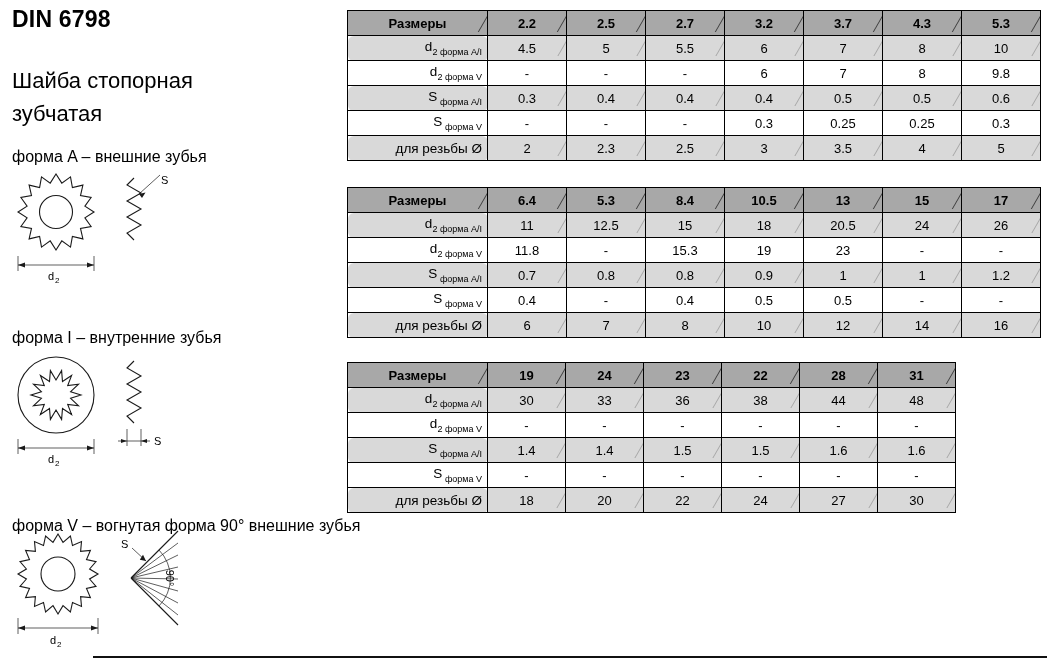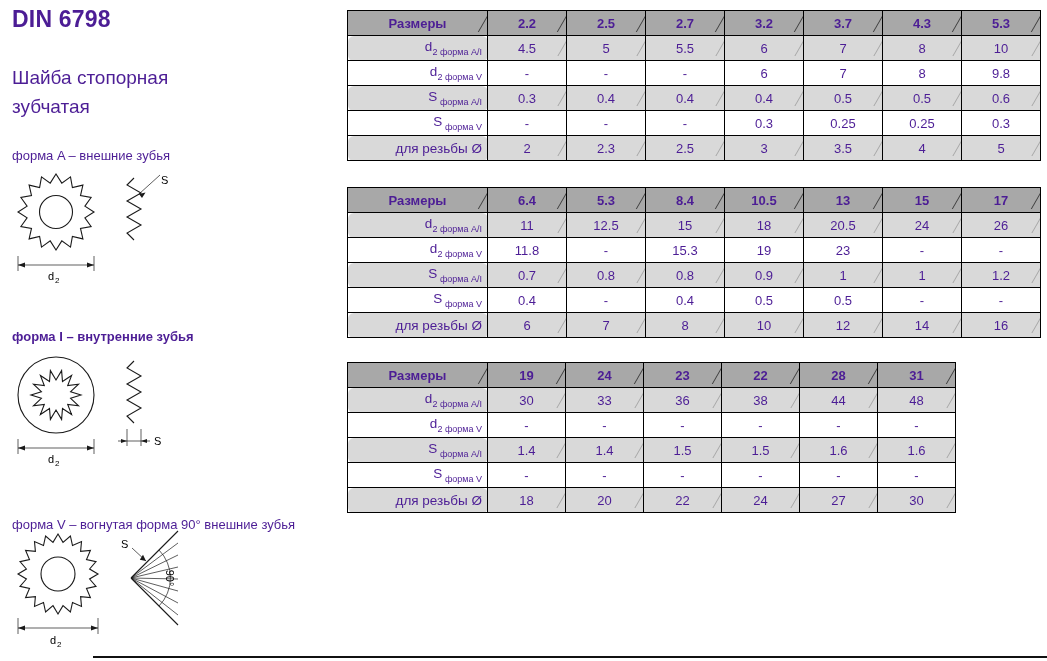--- a/index.html
+++ b/index.html
@@ -1,22 +1,22 @@
 <!DOCTYPE html>
 <html><head>
 <meta charset="utf-8">
 <style>
   html,body{margin:0;padding:0;background:#fff;}
   .page{position:relative;width:1047px;height:661px;background:#fff;overflow:hidden;
-        font-family:"Liberation Sans",sans-serif;color:#4c1d95;}
+        font-family:"Liberation Sans",sans-serif;color:#000000;}
 
   .title{position:absolute;left:12px;top:6px;font-size:23px;font-weight:bold;letter-spacing:.2px;}
-  .subtitle{position:absolute;left:12px;top:64px;font-size:19px;line-height:1.5;width:215px;}
-  .form-label{position:absolute;left:12px;font-size:13px;white-space:nowrap;}
-  .form-a-label{top:148px;} .form-i-label{top:329px;font-weight:bold;} .form-v-label{top:517px;}
+  .subtitle{position:absolute;left:12px;top:64px;font-size:22px;line-height:1.5;width:215px;}
+  .form-label{position:absolute;left:12px;font-size:16px;white-space:nowrap;}
+  .form-a-label{top:148px;} .form-i-label{top:329px;} .form-v-label{top:517px;}
 
   .dtable{position:absolute;border-collapse:collapse;table-layout:fixed;border:1.5px solid #000;background:#fff;}
   .dtable th,.dtable td{border:1px solid #000;height:24px;padding:0 5px;overflow:hidden;white-space:nowrap;}
   .dtable th{background:#a8a8a8;font-weight:bold;font-size:13px;text-align:center;border-bottom:1.5px solid #000;position:relative;}
   .dtable td{font-size:13px;position:relative;background:#fff;}
   .row-gray td{background:#d9d9d9;}
   .lbl{text-align:right;padding-right:9px;border-radius:6px;}
   .lbl span{font-size:13.5px;}
   .lbl sub{font-size:9px;}
   .val{text-align:center;}

